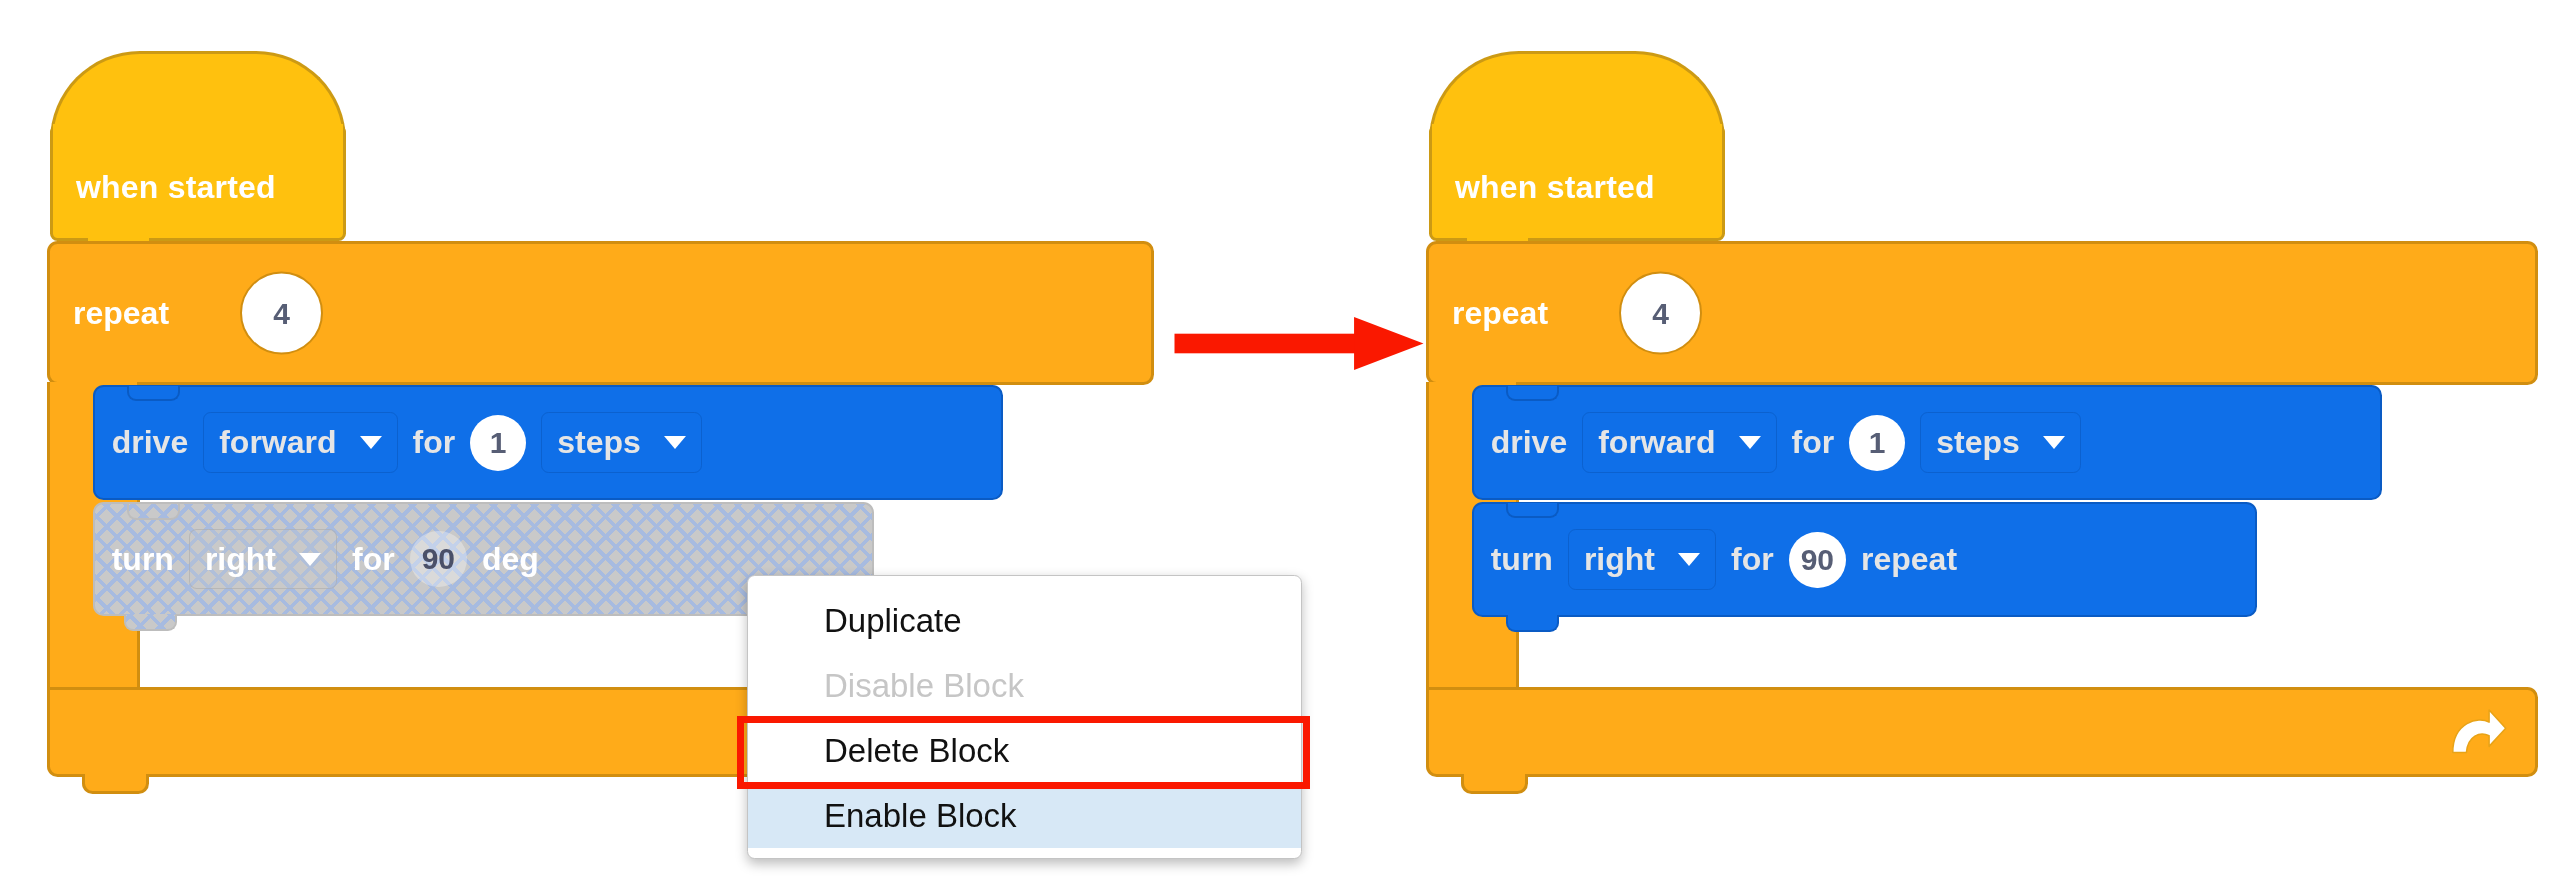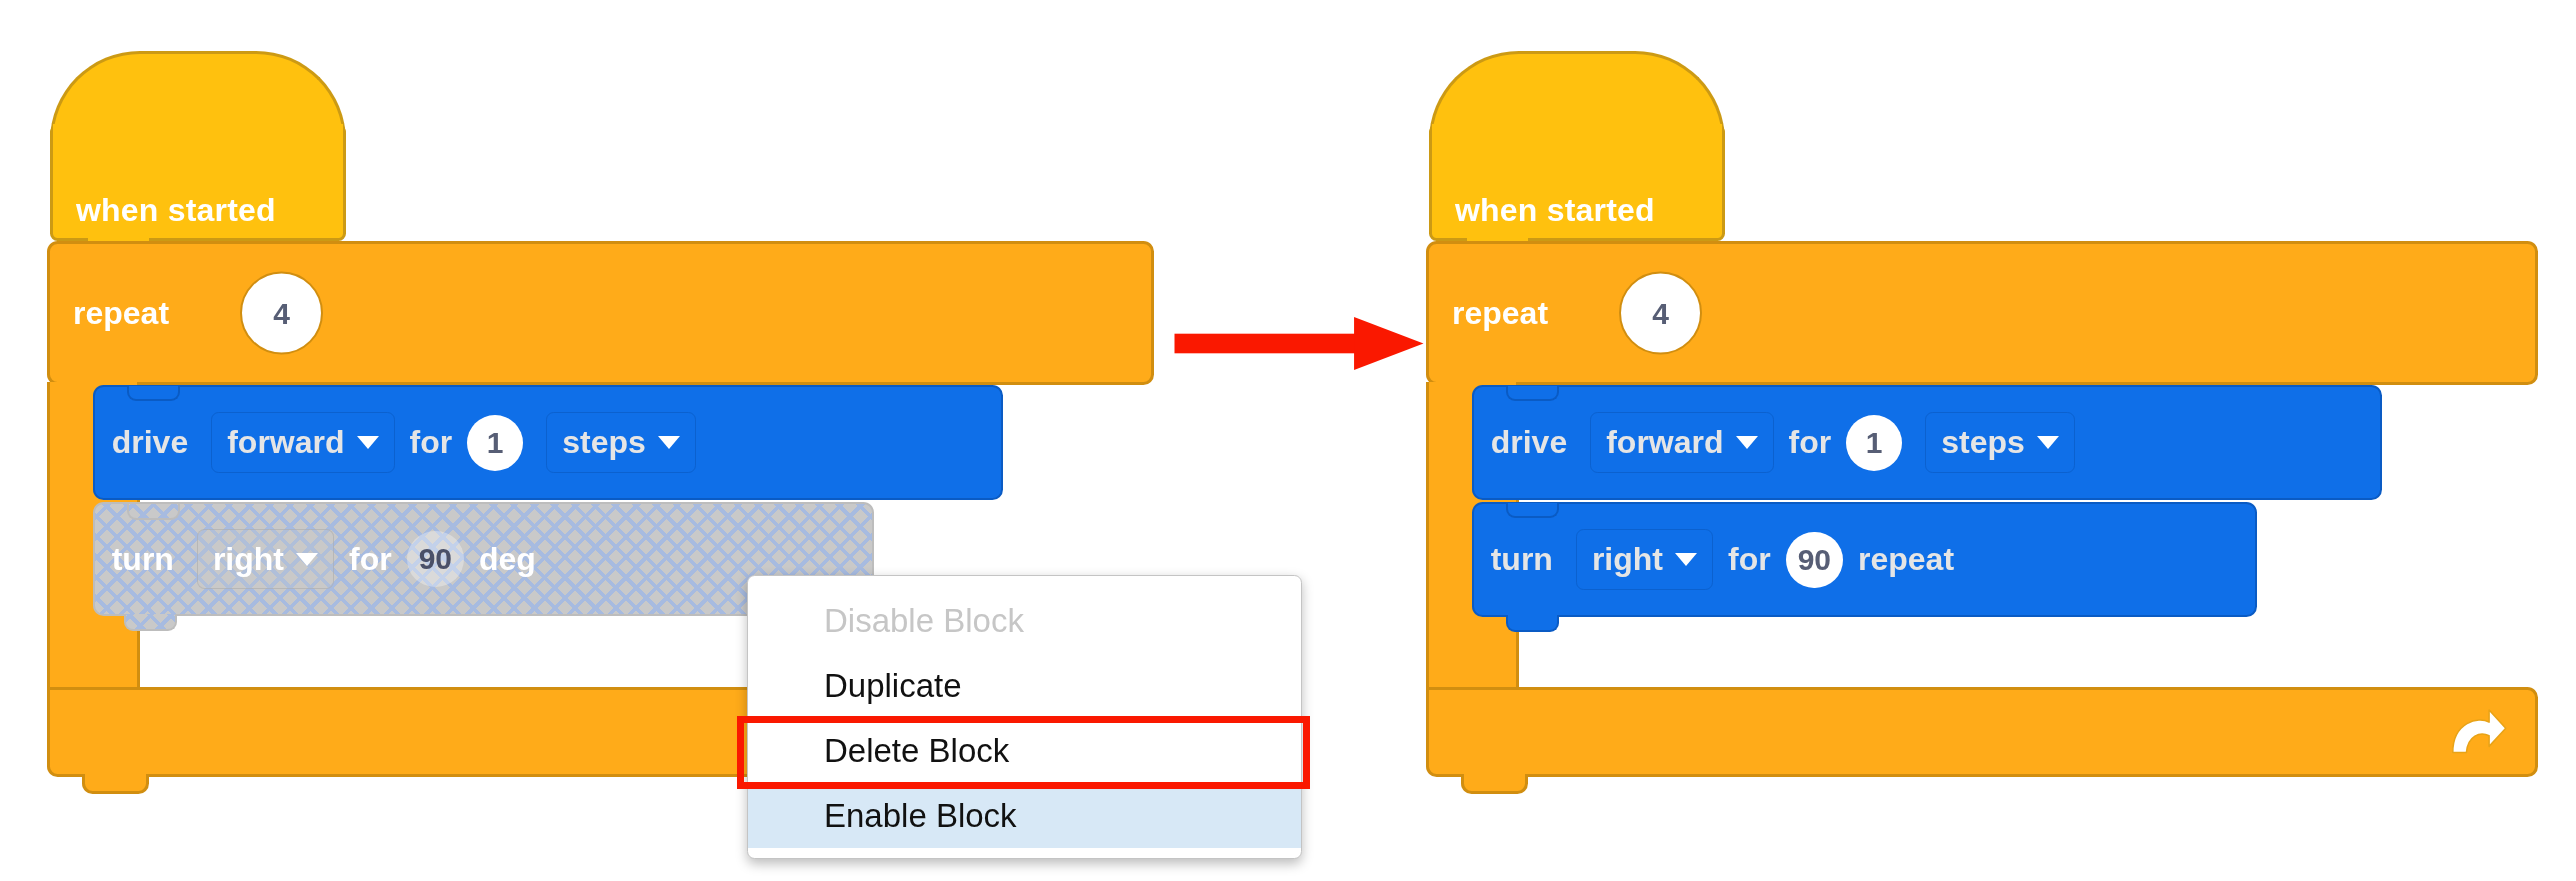--- a/index.html
+++ b/index.html
@@ -21,21 +21,21 @@
   }
   .hat-dome{
     position:absolute;left:-3px;top:-73px;width:calc(100% + 6px);height:90px;
     background:#ffc10e;border:3px solid #cc9a14;border-bottom:none;
     border-radius:114px 114px 0 0;box-sizing:border-box;
   }
   .hat-dome-mask{
     position:absolute;left:0;top:0;width:100%;height:23px;background:#ffc10e;
   }
   .hat-label{
-    position:absolute;left:23px;bottom:9px;color:#fff;font-size:32px;font-weight:bold;
+    position:absolute;left:23px;bottom:32px;color:#fff;font-size:32px;font-weight:bold;
     white-space:nowrap;letter-spacing:0.2px;
   }
   
   .nub{
     position:absolute;width:67px;height:20px;
     background:inherit;border-radius:0 0 10.6px 10.6px;
   }
 
   
   .c-top{
@@ -61,21 +61,21 @@
 
   
   .mblk{
     background:#0f6fe8;border:2.3px solid #0a5bc4;border-radius:10.6px;
     box-sizing:border-box;display:flex;align-items:center;
     padding:0 16.7px;gap:15px;
   }
   .mblk .txt{color:#e5e5e5;font-size:32px;font-weight:bold;white-space:nowrap;}
   .dd{
     background:#0f6fe8;border:1.5px solid #0b61cf;border-radius:7.6px;
-    display:flex;align-items:center;gap:12px;padding:10.6px 15px;box-sizing:border-box;margin-left:8px;
+    display:flex;align-items:center;gap:23px;padding:10.6px 15px;box-sizing:border-box;
   }
   .dd .txt{font-size:32px;}
   .caret{width:0;height:0;border-left:11.4px solid transparent;border-right:11.4px solid transparent;border-top:13.7px solid #fff;}
   .oval{
     background:#fff;border-radius:152px;min-width:56px;height:56px;
     display:flex;align-items:center;justify-content:center;
     color:#575e75;font-size:30px;font-weight:bold;padding:0 12px;box-sizing:border-box;
   }
   
   .notch{
@@ -188,22 +188,22 @@
         <span class="txt">right</span>
         <span class="caret"></span>
       </div>
       <span class="txt">for</span>
       <div class="oval">90</div>
       <span class="txt">deg</span>
     </div>
     <div class="dis-nub" style="left:124px;top:614px;"></div>
 
     <div class="ctx" style="left:747px;top:575px;width:555px;height:284px;">
+      <div class="ctx-item">Duplicate</div>
       <div class="ctx-item dim">Disable Block</div>
-      <div class="ctx-item">Duplicate</div>
       <div class="ctx-item">Delete Block</div>
       <div class="ctx-item hl">Enable Block</div>
     </div>
 
     <div class="hl-ring" style="left:737px;top:716px;width:573px;height:73px;"></div>
   </div>
 
   <svg class="arrow" style="left:1174px;top:302px;" width="250" height="83" viewBox="0 0 330 110">
     <g fill="#fa1800">
       <rect x="0" y="42" width="250" height="26"></rect>

